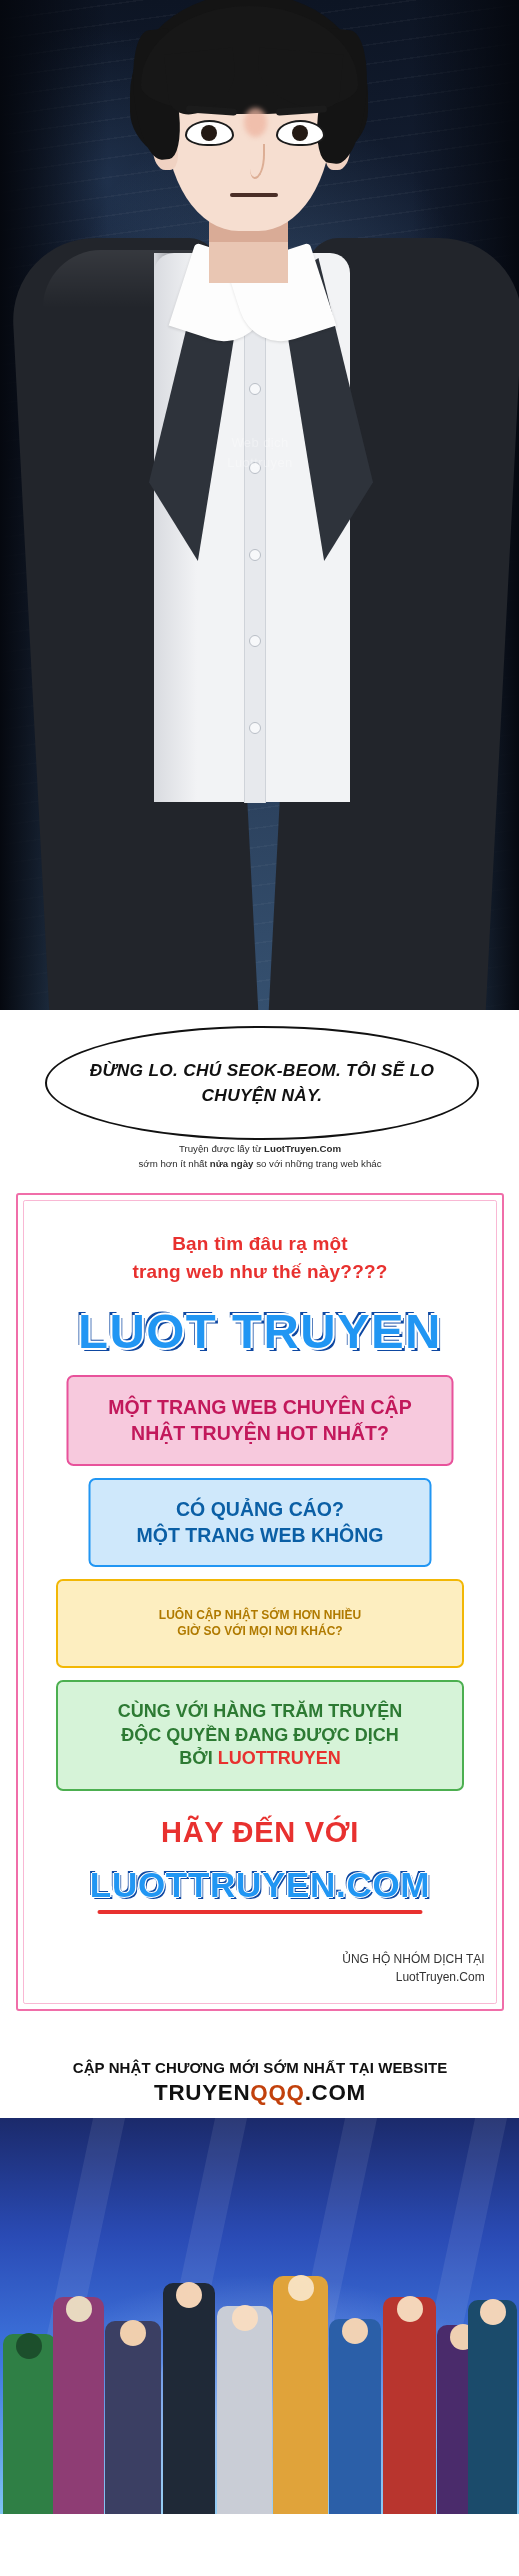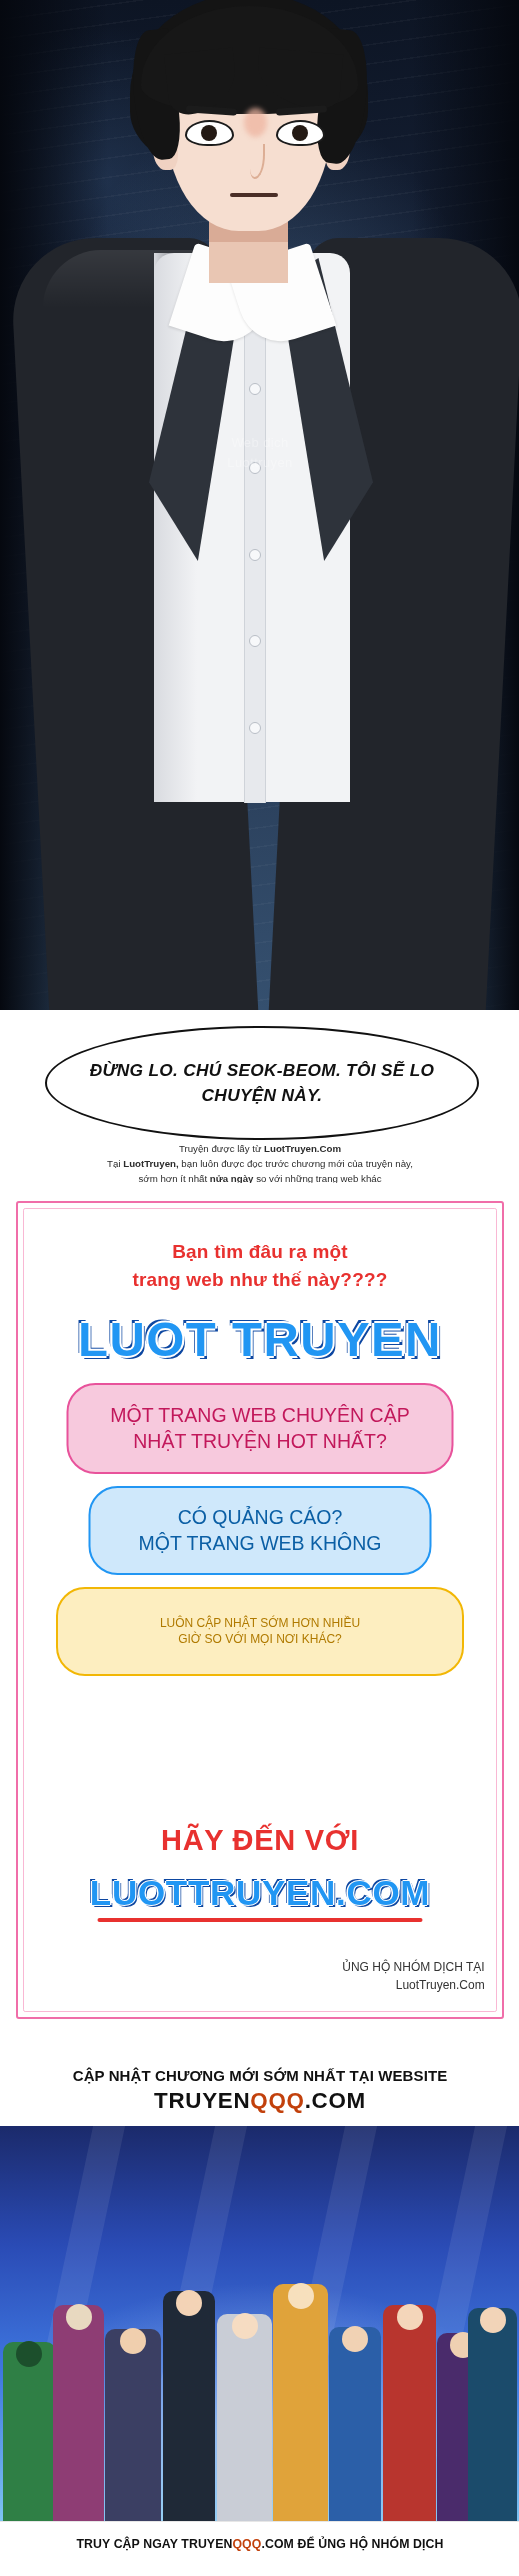--- a/index.html
+++ b/index.html
@@ -82,45 +82,45 @@
   .bubble{position:absolute;left:45px;top:16px;width:430px;height:110px;border:2.2px solid #111;
     border-radius:50%/50%;background:#fff;display:flex;align-items:center;justify-content:center;font-style:italic;}
   .bubble-text{font-family:"Liberation Sans",sans-serif;font-weight:700;font-size:17.3px;color:#111;
     text-align:center;line-height:1.45;letter-spacing:0.3px;padding:0 39px;}
 
   .credit{position:absolute;left:0;top:131px;width:520px;text-align:center;font-size:9.7px;color:#2c2c2c;line-height:1.55;}
   .credit b{font-weight:700;}
 
   
   .panel-promo{position:relative;width:520px;height:859px;background:#fff;padding-top:10px;}
-  .promo-box{position:relative;margin:8px 16px;height:814px;background:#fff;
+  .promo-box{position:relative;margin:0 16px;height:814px;background:#fff;
     border:2.2px solid #f06ea9;border-radius:2.9px;overflow:hidden;}
   .promo-inner{position:absolute;inset:5px;border:1.4px solid #f9b8d4;border-radius:2.2px;}
   .promo-q{position:absolute;left:0;top:35px;width:100%;text-align:center;color:#e8312f;
     font-weight:700;font-size:19px;line-height:1.45;letter-spacing:0.2px;}
   .promo-logo{position:absolute;left:0;top:108px;width:100%;text-align:center;
     font-size:49px;font-weight:700;color:#2196f3;letter-spacing:1.4px;
     text-shadow:-2.2px 0 #fff,0 -2.2px #fff,2.2px 0 #fff,0 2.2px #fff,-2.9px -2.9px 0 #0d47a1,2.9px 2.9px 0 #0d47a1;}
-  .pill{position:absolute;left:50%;transform:translateX(-50%);border:2.2px solid;border-radius:29px;
-    display:flex;align-items:center;justify-content:center;text-align:center;font-weight:400;line-height:1.3;}
+  .pill{position:absolute;left:50%;transform:translateX(-50%);border:2.2px solid;border-radius:7px;
+    display:flex;align-items:center;justify-content:center;text-align:center;font-weight:700;line-height:1.3;}
   .pill-1{top:180px;width:383px;height:87px;background:#f7c9dd;border-color:#e8529b;color:#c2185b;font-size:19.5px;}
   .pill-2{top:283px;width:339px;height:85px;background:#cfe8fb;border-color:#2196f3;color:#0b5fa5;font-size:19.5px;}
   .pill-3{top:384px;width:404px;height:85px;background:#fdeec0;border-color:#f2b705;color:#b07a00;font-size:12px;}
   .pill-4{top:485px;width:404px;height:107px;background:#d6f3d8;border-color:#4caf50;color:#2d7a33;font-size:18px;}
   .pill-4 .brandword{color:#e8312f;}
   .promo-cta{position:absolute;left:0;top:621px;width:100%;text-align:center;color:#e8312f;
     font-weight:700;font-size:29px;letter-spacing:0.7px;}
   .promo-url{position:absolute;left:0;top:670px;width:100%;text-align:center;
     font-size:35px;font-weight:700;color:#2196f3;letter-spacing:0.7px;
     text-shadow:-1.4px 0 #fff,0 -1.4px #fff,1.4px 0 #fff,0 1.4px #fff,-2.2px -2.2px 0 #0d47a1,2.2px 2.2px 0 #0d47a1;}
   .promo-url-underline{position:absolute;left:50%;transform:translateX(-50%);top:715px;width:325px;height:3.6px;background:#e8312f;border-radius:2.2px;}
   .promo-thanks{position:absolute;right:17.3px;top:755px;text-align:right;font-size:12px;color:#333;line-height:1.5;}
 
   
-  .panel-banner{position:relative;width:520px;height:505px;background:#ffffff;margin-top:8px;}
+  .panel-banner{position:relative;width:520px;height:505px;background:#ffffff;}
   .banner-head{position:relative;height:66px;background:#fff;text-align:center;padding-top:7.2px;}
   .banner-line1{font-size:15px;font-weight:700;color:#111;letter-spacing:0.1px;}
   .banner-line2{margin-top:4.3px;font-size:22.4px;font-weight:700;color:#111;letter-spacing:0.7px;}
   .qqq{color:#c2410c;}
   .banner-art{position:absolute;left:0;top:66px;width:520px;height:396px;overflow:hidden;
     background:linear-gradient(180deg,#1b2a6b 0%,#2a4bb5 30%,#3f77e0 62%,#7fc4f2 100%);}
   .ba-glow{position:absolute;left:0;top:0;width:520px;height:396px;
     background:radial-gradient(ellipse 375px 217px at 50% 78%, rgba(255,255,255,.40), rgba(255,255,255,0) 70%);}
   .ba-ray{position:absolute;top:0;width:32px;height:396px;background:rgba(255,255,255,.08);transform:skewX(-12deg);}
   .char{position:absolute;bottom:0;border-radius:10px 10px 0 0;}
@@ -198,23 +198,20 @@
         <span class="sp">ĐỪNG LO. CHÚ SEOK-BEOM. TÔI SẼ LO</span>
         <span class="sp">CHUYỆN NÀY.</span>
       </div>
     </div>
 
     <div class="credit">
       <span class="sp">
         <span>Truyện được lấy từ </span><b>LuotTruyen.Com</b>
       </span>
       <span class="sp">
-        <span>Tại </span><b>LuotTruyen,</b><span> bạn luôn được đọc trước chương mới của truyện này,</span>
-      </span>
-      <span class="sp">
         <span>sớm hơn ít nhất </span><b>nửa ngày</b><span> so với những trang web khác</span>
       </span>
     </div>
   </div>
 
   <div class="panel-promo">
     <div class="promo-box">
       <div class="promo-inner"></div>
 
       <div class="promo-q">
@@ -238,20 +235,27 @@
         </div>
       </div>
 
       <div class="pill pill-3">
         <div>
           <span class="sp">LUÔN CẬP NHẬT SỚM HƠN NHIỀU</span>
           <span class="sp">GIỜ SO VỚI MỌI NƠI KHÁC?</span>
         </div>
       </div>
 
+      <div class="pill pill-4">
+        <div>
+          <span class="sp">CÙNG VỚI HÀNG TRĂM TRUYỆN</span>
+          <span class="sp">ĐỘC QUYỀN ĐANG ĐƯỢC DỊCH</span>
+          <span class="sp"><span>BỞI </span><span class="brandword">LUOTTRUYEN</span></span>
+        </div>
+      </div>
 
       <div class="promo-cta">HÃY ĐẾN VỚI</div>
       <div class="promo-url">LUOTTRUYEN.COM</div>
       <div class="promo-url-underline"></div>
 
       <div class="promo-thanks">
         <span class="sp">ỦNG HỘ NHÓM DỊCH TẠI</span>
         <span class="sp">LuotTruyen.Com</span>
       </div>
     </div>
@@ -297,21 +301,16 @@
           <span class="hd" style="background:#f4d6ba;"></span>
         </div>
       <div class="char" style="left:437px;width:51px;height:189px;background:#4a2b6b;">
           <span class="hd" style="background:#efd0b2;"></span>
         </div>
       <div class="char" style="left:468px;width:49px;height:214px;background:#1b4b6b;">
           <span class="hd" style="background:#f2d4b8;"></span>
         </div>
     </div>
 
-    <div class="banner-foot">
-      <div class="banner-foot-text">
-        <span>TRUY CẬP NGAY TRUYEN</span><span class="qqq">QQQ</span><span>.COM ĐỂ ỦNG HỘ NHÓM DỊCH</span>
-      </div>
-    </div>
   </div>
 
 </div>
 
 
 </body></html>

